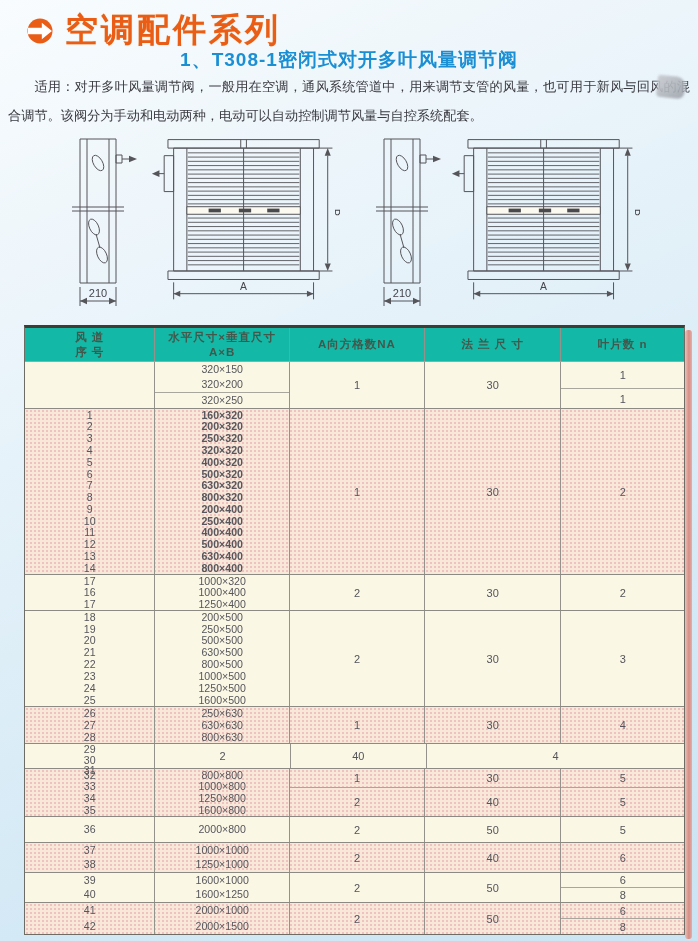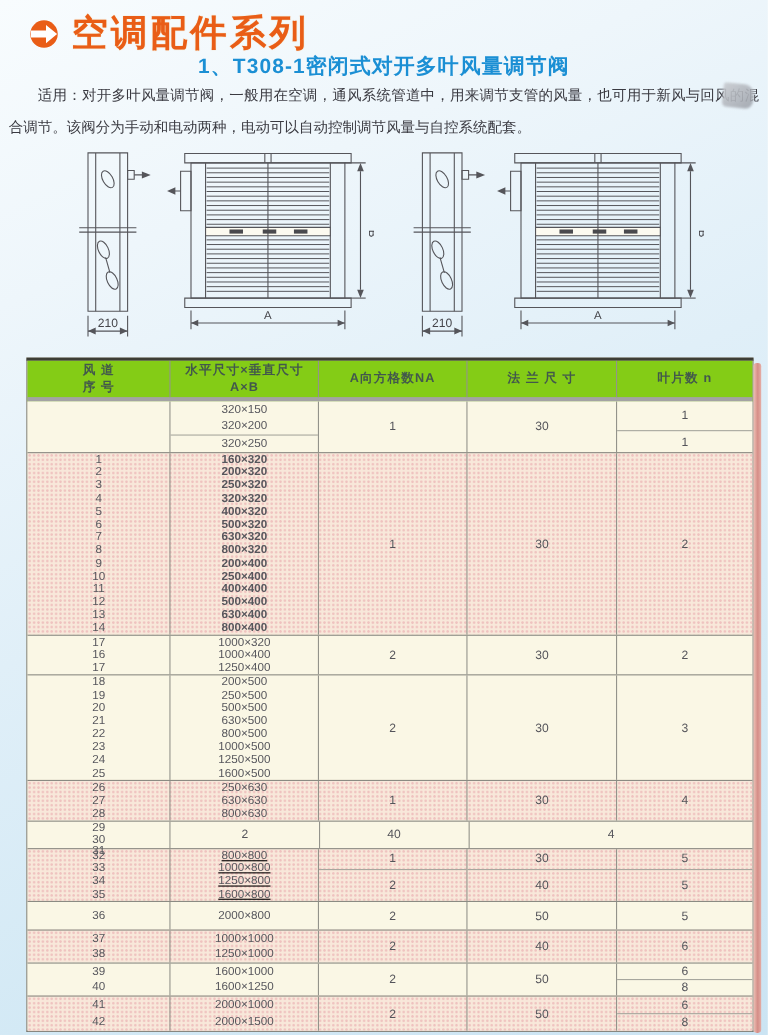--- a/index.html
+++ b/index.html
@@ -33,21 +33,21 @@
   #front1{left:150px;top:128px;}
   #side2{left:360px;top:131px;}
   #front2{left:450px;top:128px;}
   .dim-label{font-size:11px;fill:#45454a;font-family:"Liberation Sans",sans-serif;}
 
   
   .spec-table{
     position:absolute;left:24px;top:325px;width:661px;box-sizing:border-box;
     border:1px solid #6d6d66;border-top:3px solid #3d3d35;background:#faf7e5;
   }
-  .thead{display:flex;height:33px;background:#84cc16;border-bottom:4px solid #a3a3a3;}
+  .thead{display:flex;height:33px;background:#14b8a6;border-bottom:1px solid #a3a3a3;}
   .hcell{
     display:flex;flex-direction:column;align-items:center;justify-content:center;
     font-size:11.5px;font-weight:bold;color:#42584c;line-height:1.3;letter-spacing:1px;
     box-sizing:border-box;
   }
   .c0{width:19.8%;}
   .c1{width:20.4%;}
   .c2{width:20.5%;}
   .c3{width:20.7%;}
   .c4{flex:1;}
@@ -386,21 +386,21 @@
           </div>
         </div>
         <div class="tgroup pink" style="height: 48px;">
           <div class="tcol c0">
             <div class="tline">32</div>
             <div class="tline">33</div>
             <div class="tline">34</div>
             <div class="tline">35</div>
           </div>
           <div class="tcol c1">
-            <div class="subgrp" style="flex-grow: 4; text-decoration: underline;">
+            <div class="subgrp" style="flex-grow: 4;">
               <div class="tline">800×800</div>
               <div class="tline">1000×800</div>
               <div class="tline">1250×800</div>
               <div class="tline">1600×800</div>
             </div>
           </div>
           <div class="tcol c2">
             <div class="vcell" style="flex-grow: 1;">1</div>
             <div class="vcell div" style="flex-grow: 3;">2</div>
           </div>

